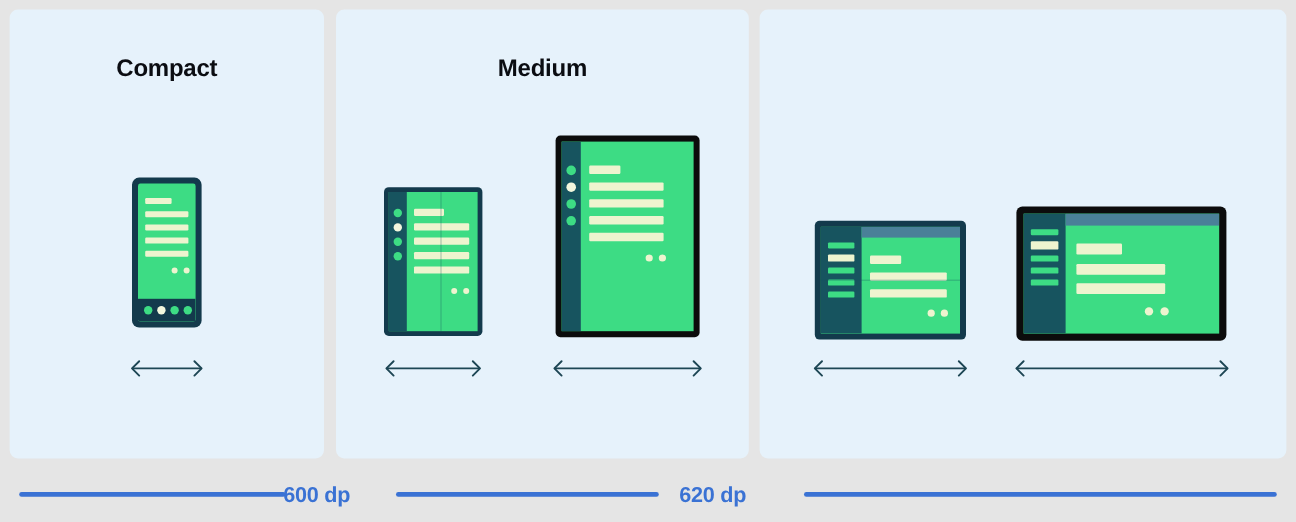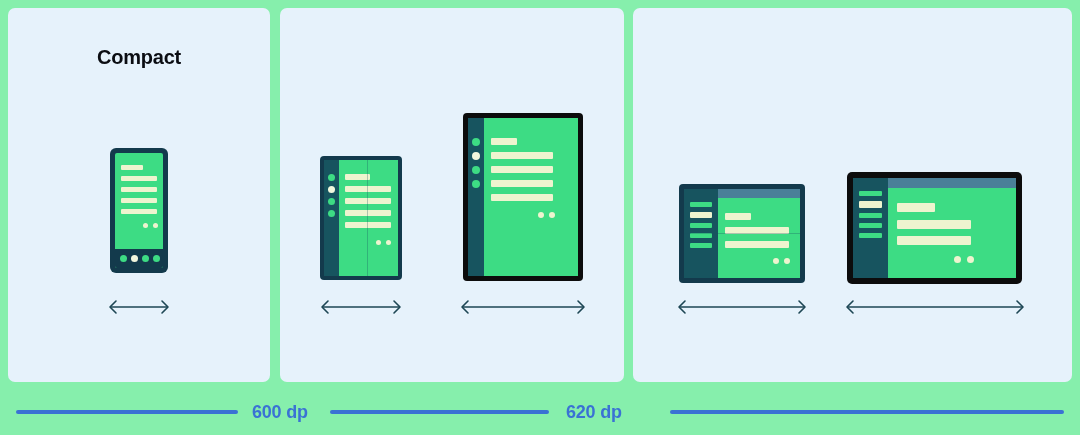--- a/index.html
+++ b/index.html
@@ -12,21 +12,21 @@
     height: 435px;
     font-family: "Liberation Sans", sans-serif;
     overflow: hidden;
     position: relative;
   }
 
   #stage {
     position: relative;
     width: 1080px;
     height: 435px;
-    background: #86efac;
+    background: #e5e5e5;
   }
 
   
   .panel {
     position: absolute;
     top: 8px;
     height: 374px;
     background: #e6f2fb;
     border-radius: 7px;
   }
@@ -131,21 +131,21 @@
 
   .scale-label {
     position: absolute;
     top: 0px;
     font-size: 18px;
     font-weight: bold;
     color: #3a72d4;
     letter-spacing: -0.2px;
     line-height: 28px;
   }
-  #lbl-600 { left: 252px; }
+  #lbl-600 { left: 236px; }
   #lbl-840 { left: 566px; }
 </style>
 </head>
 <body>
 
 <div id="stage">
 
   <div class="panel" id="panel-compact">
     <div class="panel-title">Compact</div>
 
@@ -170,20 +170,21 @@
     <div class="arrow" style="left:98px; top:288px; width:66px;">
       <svg viewBox="0 0 66 22" preserveAspectRatio="none" aria-hidden="true">
         <line x1="4" y1="11" x2="62" y2="11" stroke="#1d4654" stroke-width="1.6"></line>
         <polyline points="10,5 4,11 10,17" fill="none" stroke="#1d4654" stroke-width="1.6" stroke-linecap="round" stroke-linejoin="round"></polyline>
         <polyline points="56,5 62,11 56,17" fill="none" stroke="#1d4654" stroke-width="1.6" stroke-linecap="round" stroke-linejoin="round"></polyline>
       </svg>
     </div>
   </div>
 
   <div class="panel" id="panel-medium">
+    <div class="panel-title">Medium</div>
 
     <div class="device" style="left:40px; top:148px; width:82px; height:124px; background:#133a4c; border-radius:4px;">
       <div class="screen" style="left:4px; top:4px; right:4px; bottom:4px; width:auto; height:auto;">
         <div class="rail" style="width:15px;">
           <div class="dot" style="left:4px; top:14px; width:7px; height:7px;"></div>
           <div class="dot active" style="left:4px; top:26px; width:7px; height:7px;"></div>
           <div class="dot" style="left:4px; top:38px; width:7px; height:7px;"></div>
           <div class="dot" style="left:4px; top:50px; width:7px; height:7px;"></div>
         </div>
         <div class="line" style="left:21px; top:14px; width:25px; height:6px;"></div>

